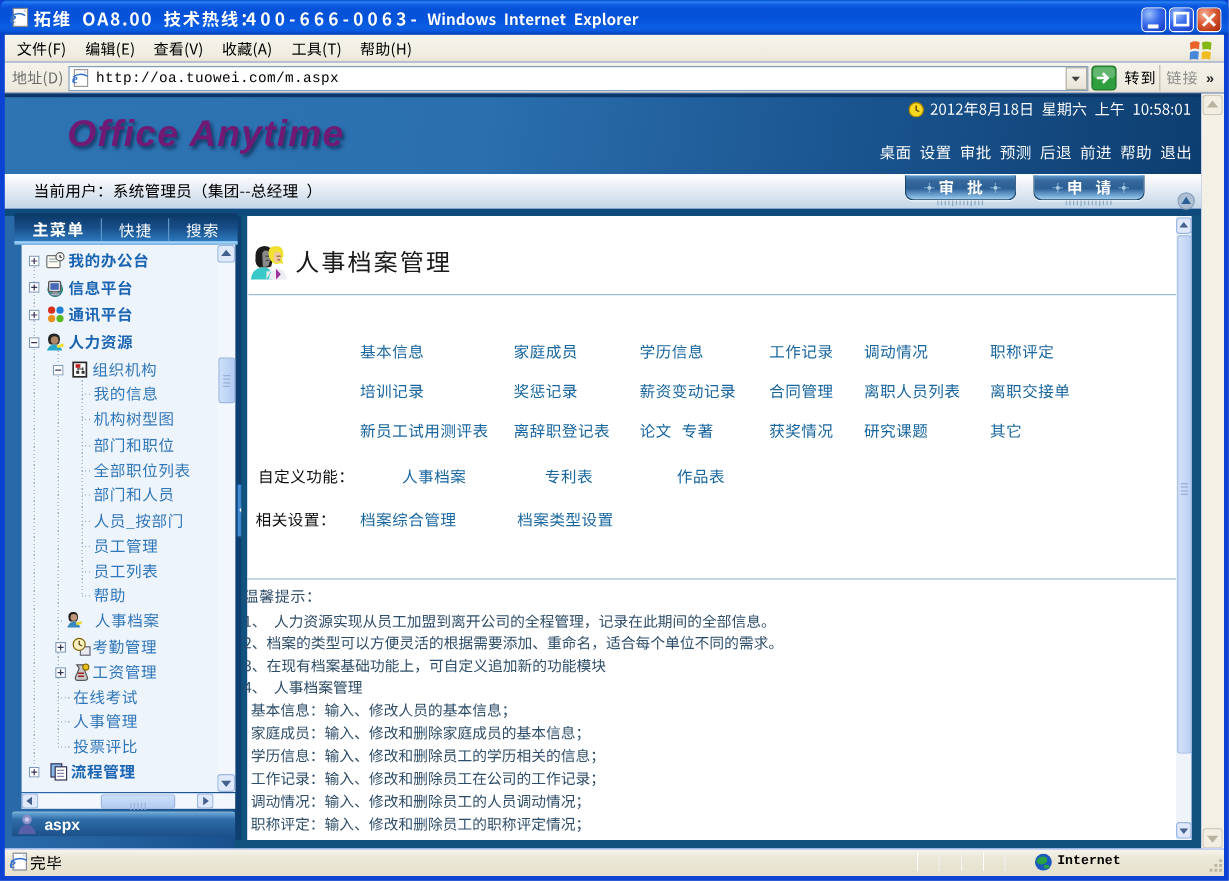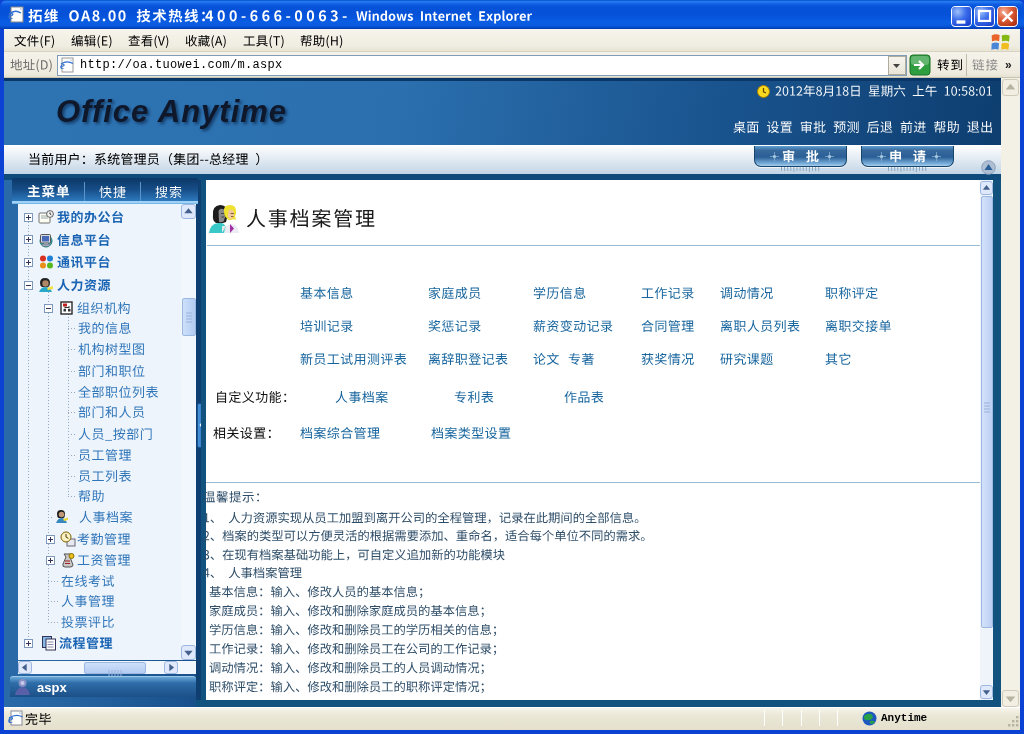--- a/index.html
+++ b/index.html
@@ -211,21 +211,21 @@
 <div class="ab" style="left:966px;top:54px;width:1px;height:22px;background:#c0bcac"></div>
 <div style="position:absolute;left:972.0px;top:59.2px;"><svg width="28" height="14" viewBox="0 0 28 14">
       <g fill="#8a8a8a" transform="translate(0 10.5) scale(0.01250 -0.01250)">
         <use href="#r94FE" x="0"></use>
         <use href="#r63A5" x="1080"></use>
       </g>
     </svg></div>
 <div class="ab" style="left:1005px;top:58px;font-size:12px;font-weight:bold;color:#222">»</div>
 <div style="position:absolute;left:4px;top:78px;width:997px;height:67px;background:linear-gradient(100deg,#2e74b3 0%,#2b6fae 40%,#1a5590 70%,#0e3e70 100%)"></div>
 <div class="ab" style="left:4px;top:78px;width:997px;height:3px;background:#0a3768"></div>
-<div class="ab" style="left:56px;top:94px;font-family:'Liberation Sans',sans-serif;font-style:italic;font-weight:bold;font-size:31px;color:#0f172a;letter-spacing:1px;text-shadow:2px 2px 3px rgba(0,20,50,0.55)">Office Anytime</div>
+<div class="ab" style="left:56px;top:94px;font-family:'Liberation Sans',sans-serif;font-style:italic;font-weight:bold;font-size:31px;color:#701a75;letter-spacing:1px;text-shadow:2px 2px 3px rgba(0,20,50,0.55)">Office Anytime</div>
 <svg class="ab" style="left:757px;top:85px" width="13" height="13" viewBox="0 0 13 13">
 <circle cx="6.5" cy="6.5" r="6" fill="#f8d820" stroke="#a88000"></circle>
 <path d="M6.5 3 L6.5 6.8 L9 8" stroke="#604800" stroke-width="1.2" fill="none"></path>
 </svg>
 <div style="position:absolute;left:775.4px;top:85.1px;"><svg width="220" height="15" viewBox="0 0 220 15">
       <g fill="#ffffff" transform="translate(0 10.6) scale(0.01260 -0.01260)">
         <use href="#r0032" x="0"></use>
         <use href="#r0030" x="555"></use>
         <use href="#r0031" x="1110"></use>
         <use href="#r0032" x="1665"></use>
@@ -1292,21 +1292,21 @@
 <div class="ab" style="left:764px;top:710px;width:1px;height:16px;background:#c4c0ae;border-right:1px solid #fff"></div>
 <div class="ab" style="left:782px;top:710px;width:1px;height:16px;background:#c4c0ae;border-right:1px solid #fff"></div>
 <div class="ab" style="left:801px;top:710px;width:1px;height:16px;background:#c4c0ae;border-right:1px solid #fff"></div>
 <div class="ab" style="left:819px;top:710px;width:1px;height:16px;background:#c4c0ae;border-right:1px solid #fff"></div>
 <div class="ab" style="left:837px;top:710px;width:1px;height:16px;background:#c4c0ae;border-right:1px solid #fff"></div>
 <svg class="ab" style="left:862px;top:711px" width="15" height="15" viewBox="0 0 15 15">
 <circle cx="7.5" cy="7.5" r="7" fill="#1c58c0"></circle>
 <path d="M2 5 Q5 2 9 3 Q12 5 10 8 Q7 10 4 9 Q1 8 2 5 Z" fill="#28a048"></path>
 <path d="M8 10 Q11 9 13 11 Q12 13 9 13 Q7 12 8 10 Z" fill="#28a048"></path>
 </svg>
-<div class="ab" style="left:881px;top:712px;font-family:'Liberation Mono',monospace;font-size:11px;font-weight:bold;color:#000">Anytime</div>
+<div class="ab" style="left:881px;top:712px;font-family:'Liberation Mono',monospace;font-size:11px;font-weight:bold;color:#000">Internet</div>
 <svg class="ab" style="left:1004px;top:716px" width="15" height="12">
     <rect x="12" y="0" width="2.4" height="2.4" fill="#b8b4a2"></rect>
     <rect x="8" y="4" width="2.4" height="2.4" fill="#b8b4a2"></rect>
     <rect x="12" y="4" width="2.4" height="2.4" fill="#b8b4a2"></rect>
     <rect x="4" y="8" width="2.4" height="2.4" fill="#b8b4a2"></rect>
     <rect x="8" y="8" width="2.4" height="2.4" fill="#b8b4a2"></rect>
     <rect x="12" y="8" width="2.4" height="2.4" fill="#b8b4a2"></rect>
   </svg>
 <svg width="0" height="0" style="position:absolute">
     <defs>

